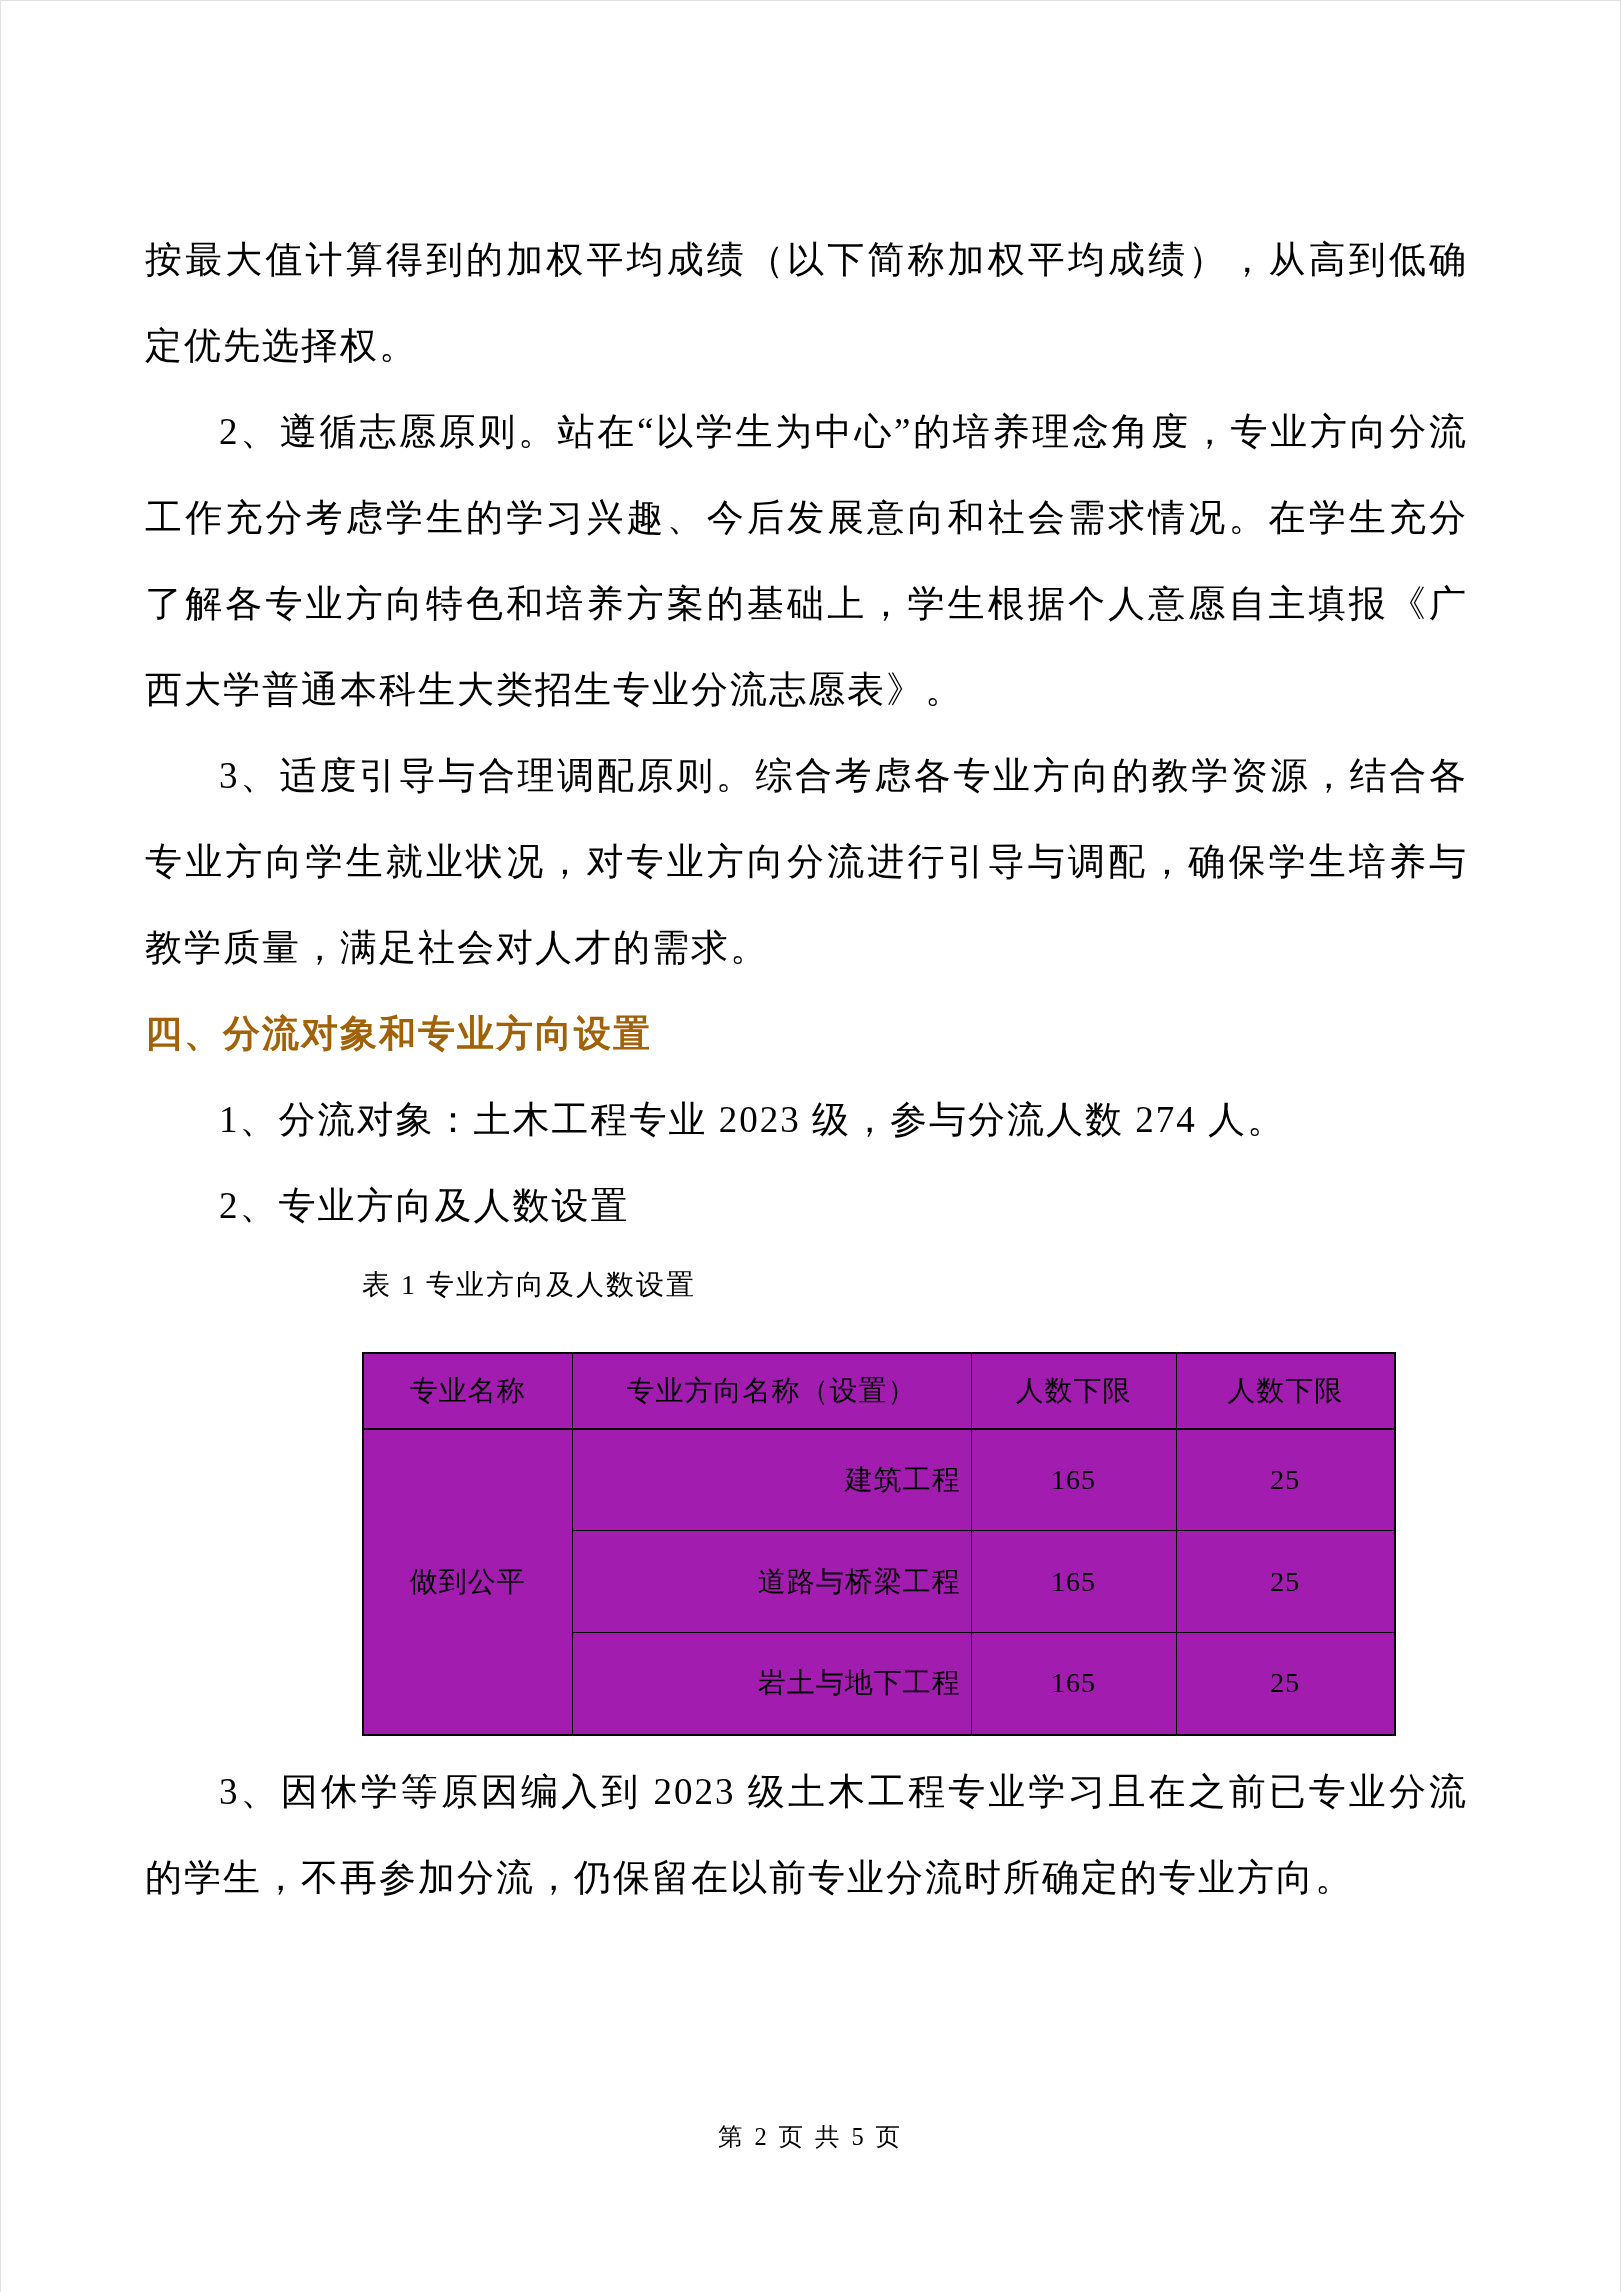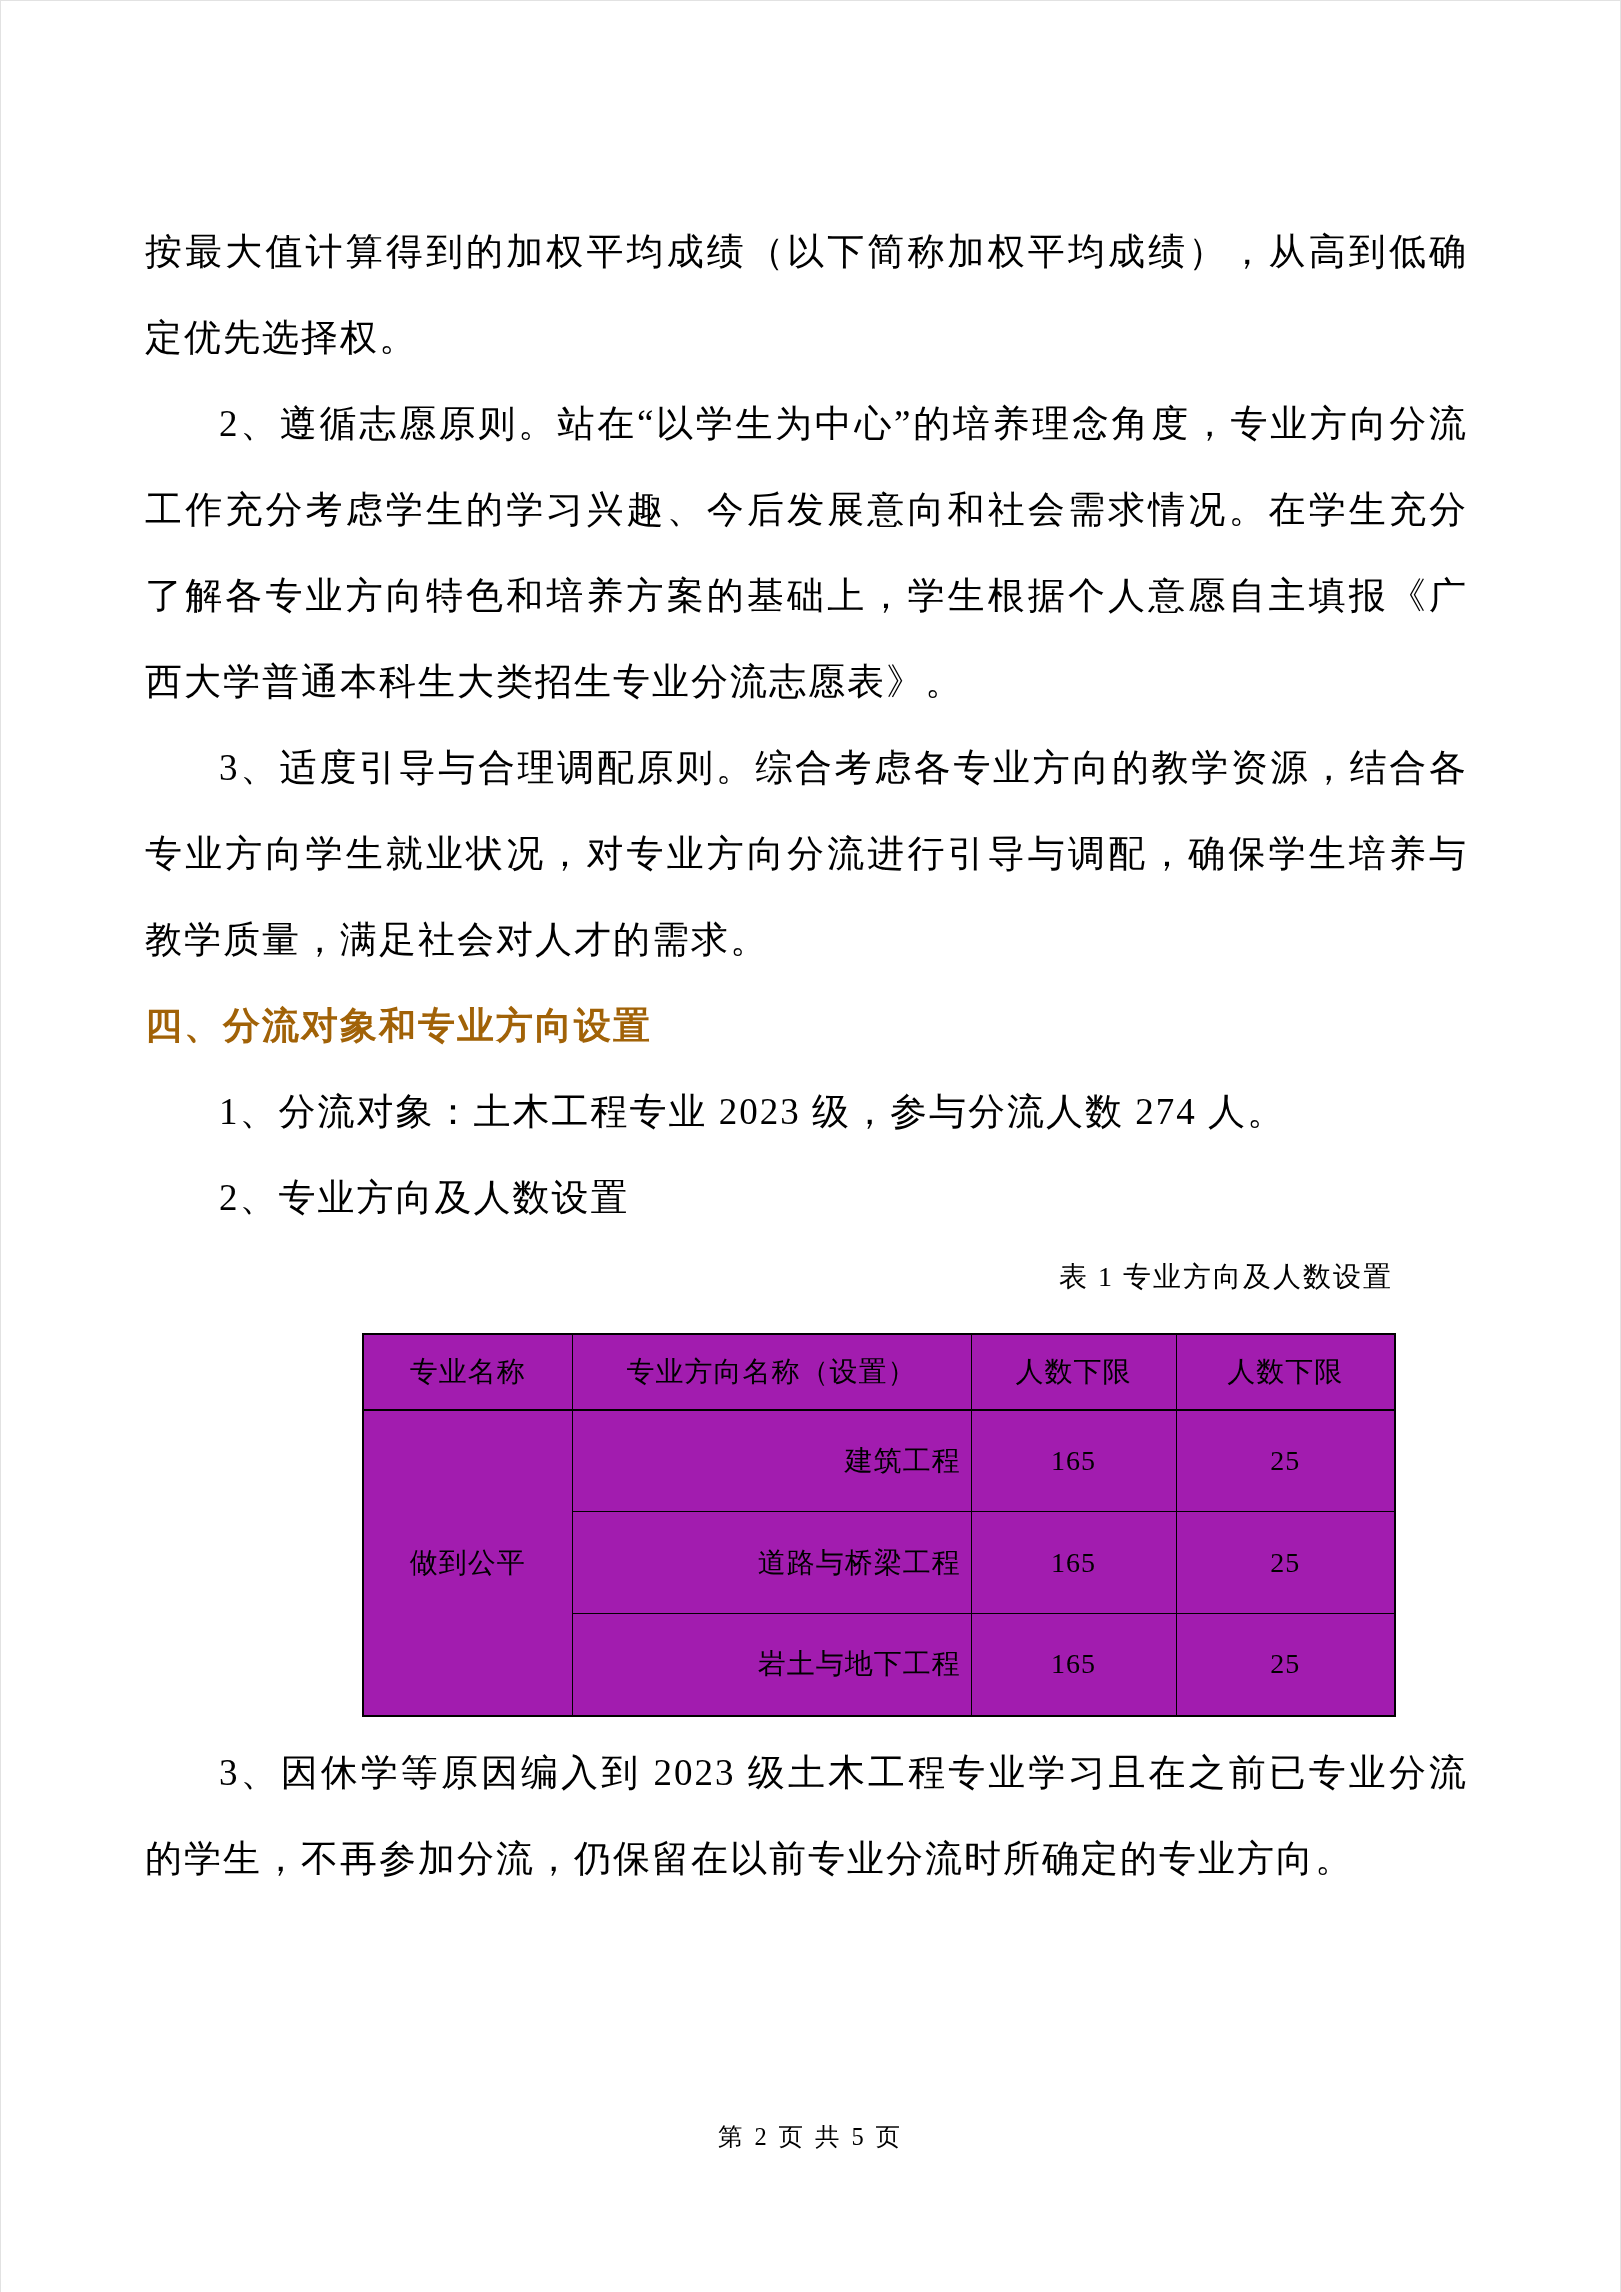--- a/index.html
+++ b/index.html
@@ -14,21 +14,21 @@
     background: #ffffff;
     color: #000000;
     font-family: "Liberation Serif", "DejaVu Serif", serif;
     box-sizing: border-box;
     border: 1px solid #e2e2e2;
     overflow: hidden;
   }
   .content {
     position: absolute;
     left: 144px;
-    top: 208px;
+    top: 216px;
     width: 1323px;
   }
   .para {
     margin: 0;
     font-size: 37px;
     line-height: 86px;
     letter-spacing: 2px;
     text-align: justify;
     text-justify: inter-character;
     word-break: break-all;
@@ -38,25 +38,25 @@
   .heading {
     margin: 0;
     font-size: 37px;
     line-height: 86px;
     letter-spacing: 2px;
     font-weight: bold;
     color: #a16207;
   }
   .table-caption {
     margin-top: 13.7px;
-    margin-bottom: 35px;
+    margin-bottom: 46px;
     font-size: 28px;
     line-height: 43px;
     letter-spacing: 2px;
-    text-align: right;
+    text-align: left;
     width: 1031px;
     margin-left: 217px;
   }
   table.majors {
     border-collapse: collapse;
     table-layout: fixed;
     width: 1031px;
     margin-left: 217px;
     border-top: 2px solid #000;
     border-bottom: 2.9px solid #000;

